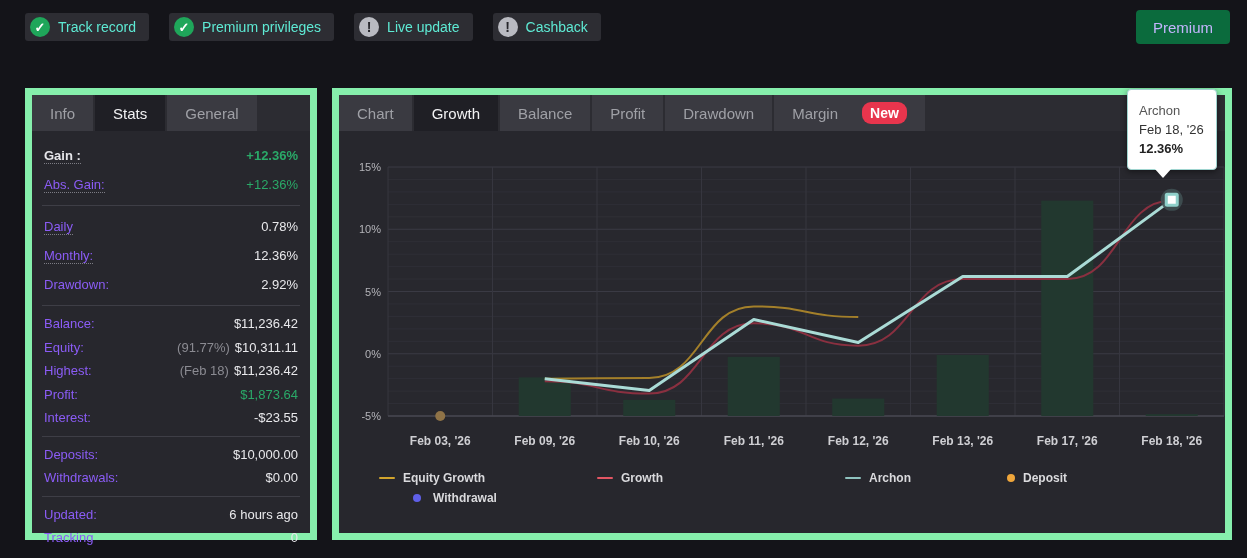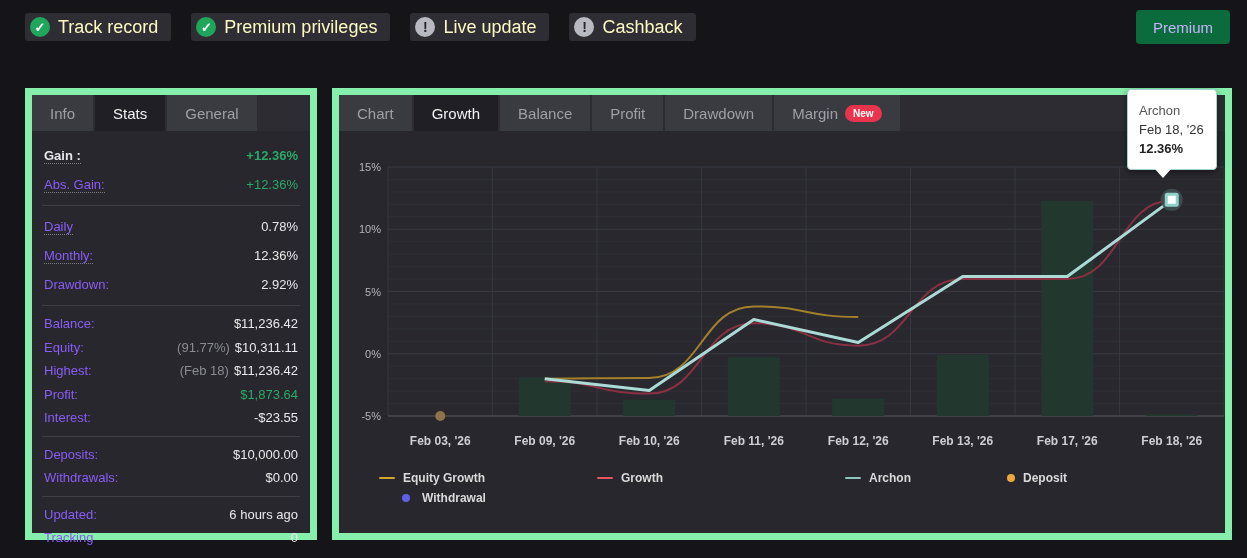--- a/index.html
+++ b/index.html
@@ -16,38 +16,38 @@
     display:flex; align-items:center; height:28px; background:#2d2d33;
     border-radius:3px; padding:0 13px 0 5px; cursor:pointer;
   }
   .badge .bicon {
     width:20px; height:20px; border-radius:50%; margin-right:8px;
     display:flex; align-items:center; justify-content:center;
     font-size:13px; font-weight:bold; line-height:1;
   }
   .bicon.ok   { background:#1fa65a; color:#fff; }
   .bicon.warn { background:#b9bac1; color:#26262b; font-size:14px; }
-  .badge .blabel { font-size:18px; color:#fef9c3; }
+  .badge .blabel { font-size:14px; color:#5eead4; }
   .premium-btn {
     position:absolute; right:17px; top:10px; height:34px; padding:0 17px;
     background:#0b6b3d; border:none; border-radius:4px; color:#c4b5fd;
     font-size:15px; font-family:"Liberation Sans",sans-serif; cursor:pointer;
   }
   .panel { position:absolute; top:88px; background:#27272d; border:7px solid #86efac; }
   .stats-panel { left:25px; width:292px; height:452px; }
   .chart-panel { left:332px; width:900px; height:452px; }
   .tabstrip { display:flex; height:36px; background:#2c2c32; gap:2px; }
   .tab {
     display:flex; align-items:center; padding:0 18px; font-size:15px;
     color:#9fa0a6; background:#3a3a41; cursor:pointer; white-space:nowrap;
   }
   .tab.active { background:#1f1f25; color:#f2f2f4; }
   .tab .newpill {
-    background:#e8354d; color:#fff; font-size:10px; font-weight:bold;
-    border-radius:9px; padding:3px 8px; margin-left:7px;
+    background:#e8354d; color:#fff; font-size:14px; font-weight:bold;
+    border-radius:9px; padding:3px 8px; margin-left:24px;
   }
   .tabstrip .filler { flex:1; background:#2c2c32; }
   
   .stats-body { padding:10px 12px 0 12px; }
   .srow { display:flex; justify-content:space-between; align-items:center; height:29px; font-size:13px; }
   .srow.compact { height:23.5px; }
   .srow .lbl { color:#8b5cf6; }
   .srow .lbl.dotted { border-bottom:1px dotted #7c7c84; cursor:help; }
   .srow .lbl.b { font-weight:bold; color:#e6e6ea; }
   .srow .val { color:#e9e9ec; text-align:right; }
@@ -289,19 +289,19 @@
           <span class="ltext">Growth</span>
         </div>
         <div class="legend-item" style="left: 506px; top: 6px;">
           <span class="sw-line" style="background: rgb(143, 195, 191);"></span>
           <span class="ltext">Archon</span>
         </div>
         <div class="legend-item" style="left: 668px; top: 6px;">
           <span class="sw-dot" style="background: rgb(239, 166, 59);"></span>
           <span class="ltext">Deposit</span>
         </div>
-        <div class="legend-item" style="left: 63px; top: 26px; gap: 12px;">
+        <div class="legend-item" style="left: 74px; top: 26px; gap: 12px;">
           <span class="sw-dot" style="background: rgb(95, 95, 232);"></span>
           <span class="ltext">Withdrawal</span>
         </div>
       </div>
   </div>
 </div>
 
 </body></html>

